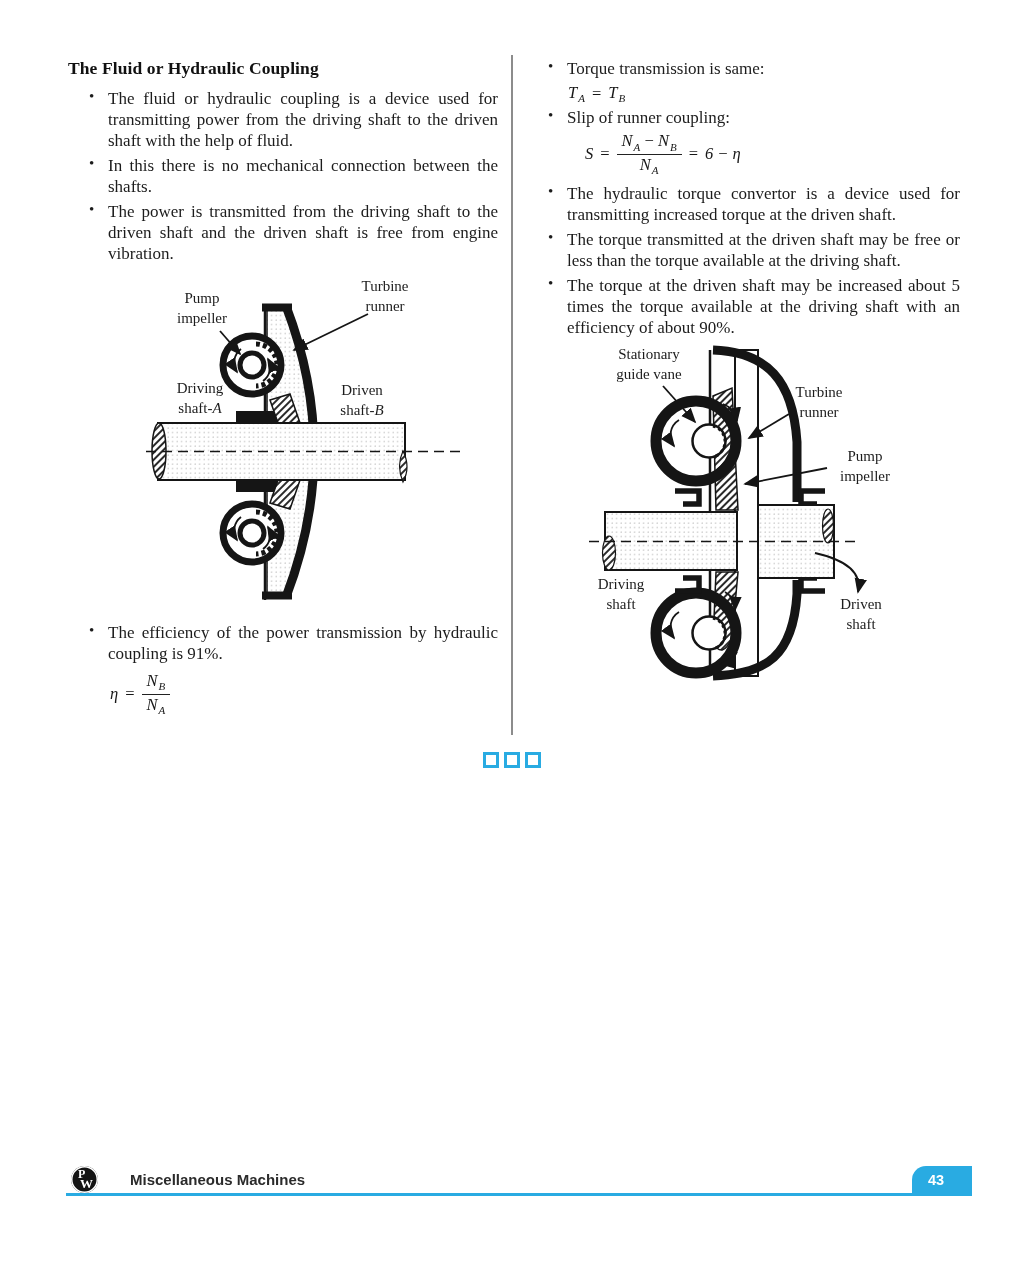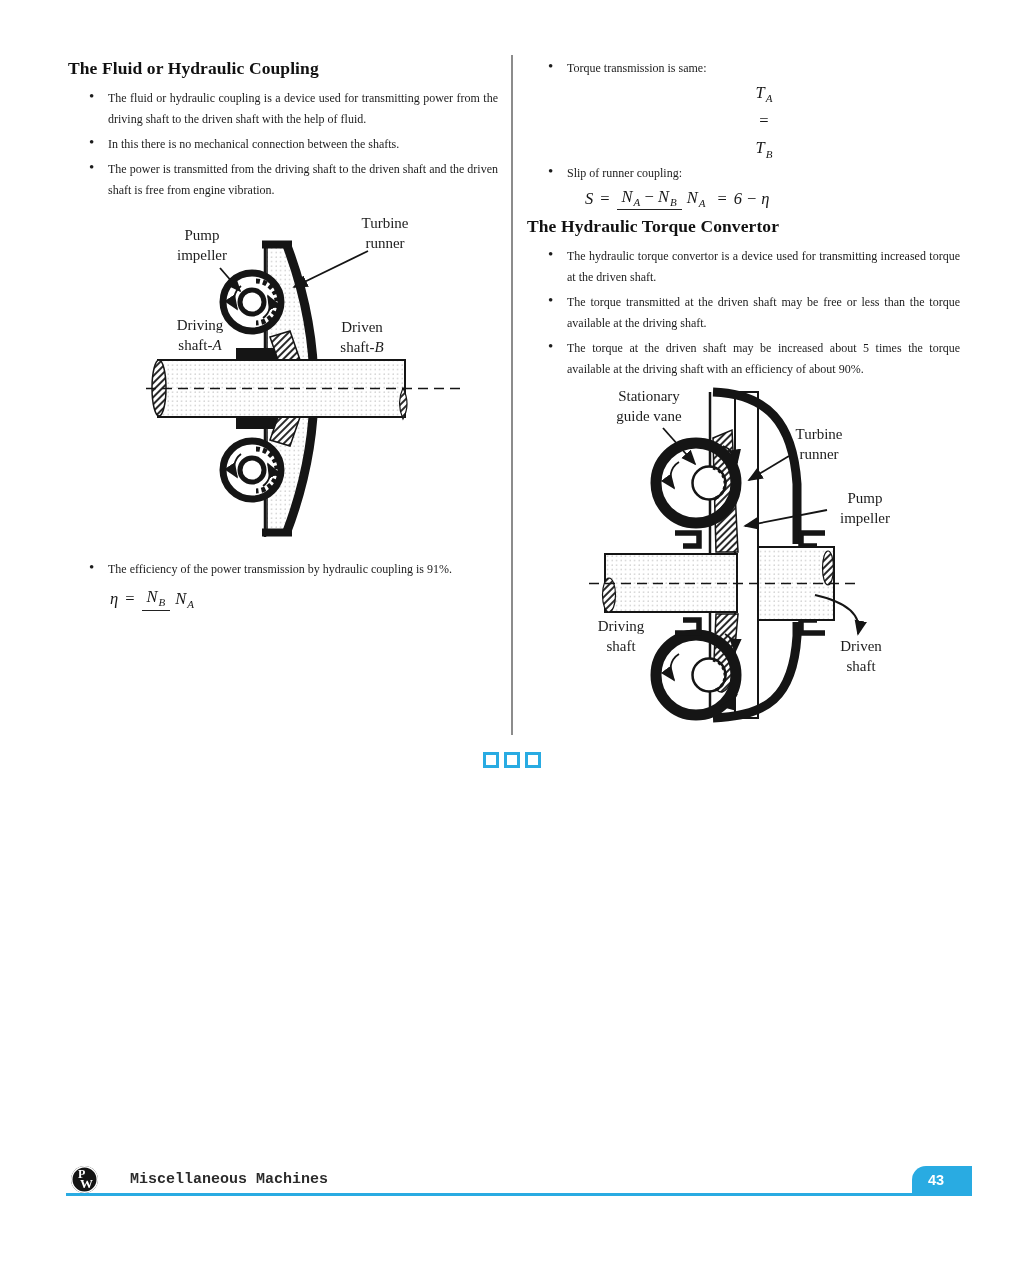--- a/index.html
+++ b/index.html
@@ -12,30 +12,30 @@
   .col-left  { left:68px;  width:430px; }
   .col-right { left:527px; width:433px; }
   .col-divider { position:absolute; left:511px; top:55px; width:2px; height:680px; background:#8c8c8c; }
 
   h2.sec-heading {
     margin:0 0 9px 0; font-size:17.5px; font-weight:bold; color:#111; letter-spacing:0.1px;
   }
   .bullet { position:relative; padding-left:40px; margin:0 0 4px 0; }
   .bullet .dot { position:absolute; left:21px; top:0; font-size:15px; }
   .bullet p {
-    margin:0; font-size:12px; line-height:21px; text-align:justify; text-justify:inter-word;
+    margin:0; font-size:17px; line-height:21px; text-align:justify; text-justify:inter-word;
   }
 
   
   .formula { display:flex; align-items:center; gap:7px; font-size:16.5px; color:#181818; }
-  .formula.inlineq { margin:2px 0 3px 41px;flex-direction:column; }
+  .formula.inlineq { margin:2px 0 3px 41px; }
   .formula.fracline { margin:4px 0 6px 0; }
   .mvar { font-style:italic; }
   .formula sub { font-size:11px; font-style:italic; margin-left:1px; }
-  .frac { display:inline-flex; flex-direction:row; align-items:center; line-height:1.12; }
+  .frac { display:inline-flex; flex-direction:column; align-items:center; line-height:1.12; }
   .frac .num { padding:0 5px 1px 5px; border-bottom:1.4px solid #222; }
   .frac .den { padding:1px 5px 0 5px; }
 
   
   .diagram { position:relative; }
   .diagram-fc { margin:10px 0 0 72px; width:330px; height:338px; }
   .diagram-tc { margin:4px 0 0 48px;  width:400px; height:360px;font-family:Liberation Serif, serif; }
   .diagram svg { position:absolute; left:0; top:0; }
   .dlabel {
     position:absolute; font-size:15px; line-height:20px; text-align:center;
@@ -54,21 +54,21 @@
   .end-marker .sq { width:10px; height:10px; border:3px solid #29abe2; background:#fff; }
 
   
   .footer-logo {
     position:absolute; left:71px; top:1166px; width:27px; height:27px; border-radius:50%;
     background:#141414; box-shadow:0 0 0 1.5px #fff inset;
   }
   .footer-logo .lp { position:absolute; left:7px; top:1px;  color:#fff; font-size:12px; font-weight:bold; font-family:"Liberation Serif",serif; }
   .footer-logo .lw { position:absolute; left:9px; top:10px; color:#fff; font-size:13px; font-weight:bold; font-family:"Liberation Serif",serif; }
   .footer-title {
-    position:absolute; left:130px; top:1171px; font-family:Liberation Mono, monospace;
+    position:absolute; left:130px; top:1171px; font-family:Liberation Sans, sans-serif;
     font-weight:bold; font-size:15px; color:#2b2b2b;
   }
   .footer-line { position:absolute; left:66px; top:1193px; width:958px; height:3px; background:#29abe2; }
   .page-tab {
     position:absolute; left:912px; top:1166px; width:112px; height:27px; background:#29abe2;
     border-top-left-radius:14px; display:flex; align-items:center;
   }
   .page-tab span {
     margin-left:16px; color:#fff; font-family:"Liberation Sans","DejaVu Sans",sans-serif;
     font-weight:bold; font-size:14.5px;
@@ -207,21 +207,20 @@
             <span>−</span>
             <span class="mvar">N</span><sub>B</sub>
           </span>
           <span class="den"><span class="mvar">N</span><sub>A</sub></span>
         </span>
         <span>=</span>
         <span class="mvar">6 − η</span>
       </div>
     </div>
 
-    <h2 class="sec-heading heading2">The Hydraulic Torque Convertor</h2>
 
     <div class="bullet">
       <span class="dot">•</span>
       <p>The hydraulic torque convertor is a device used for transmitting increased torque at the driven shaft.</p>
     </div>
     <div class="bullet">
       <span class="dot">•</span>
       <p>The torque transmitted at the driven shaft may be free or less than the torque available at the driving shaft.</p>
     </div>
     <div class="bullet">

